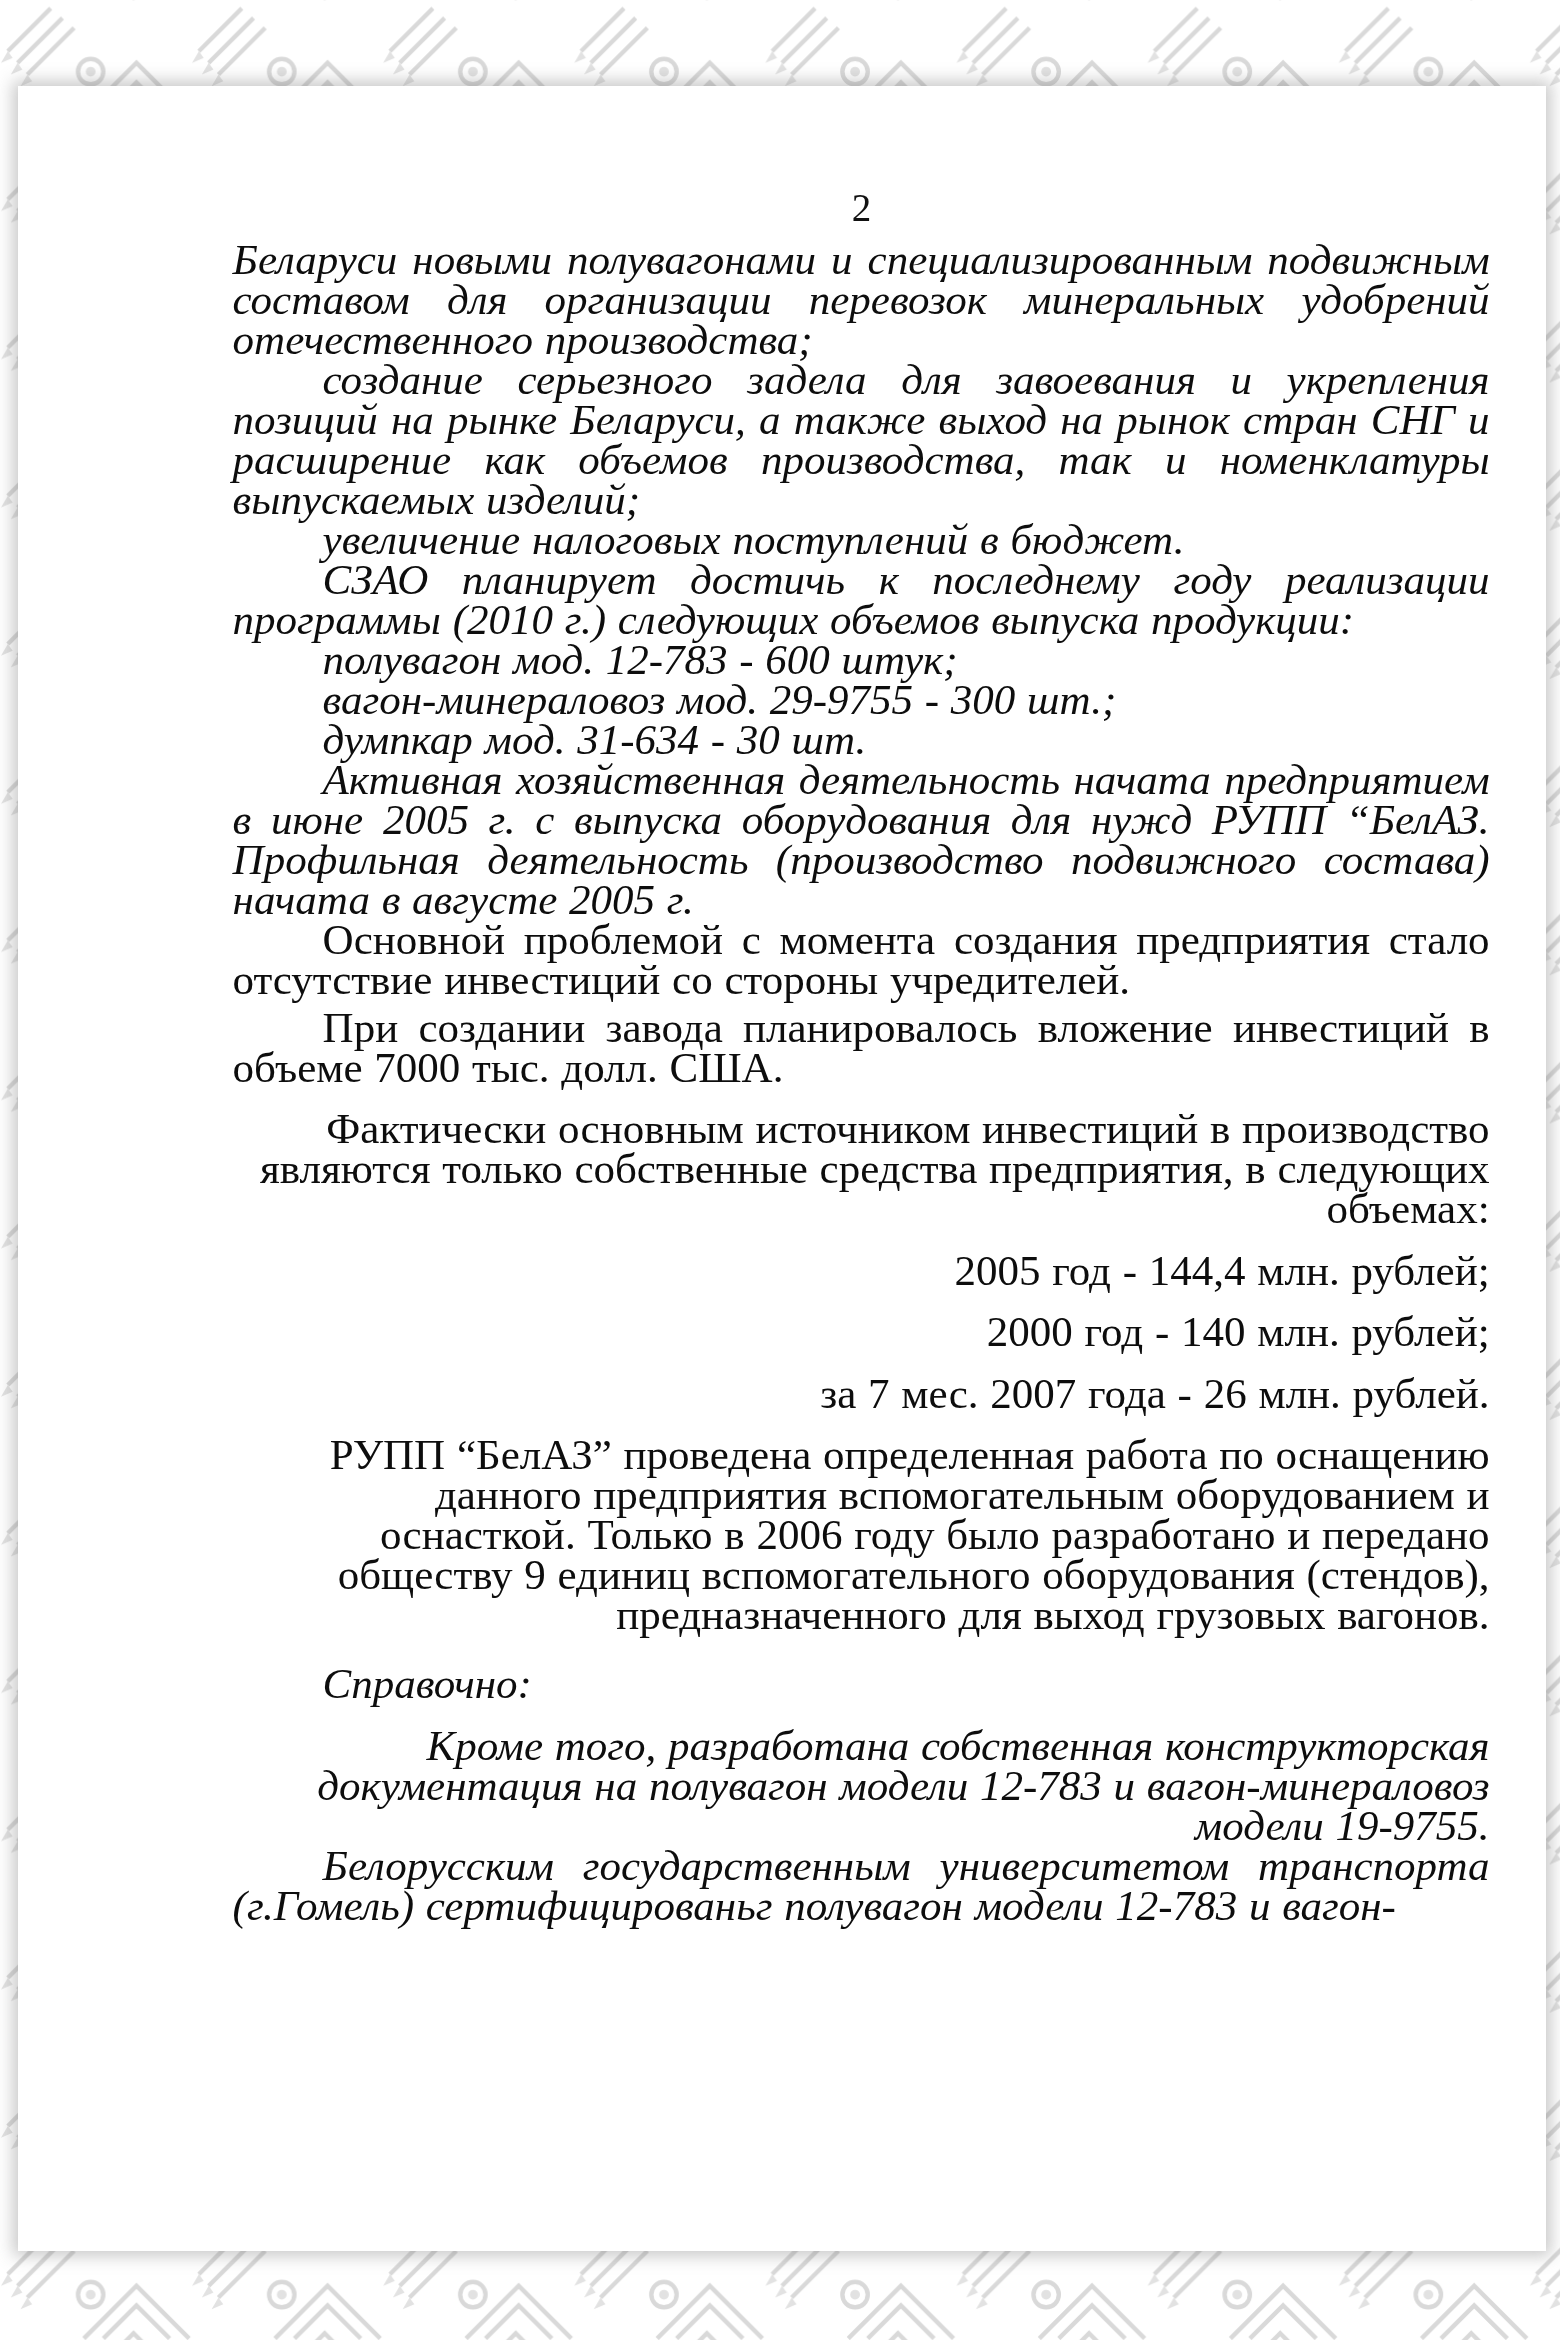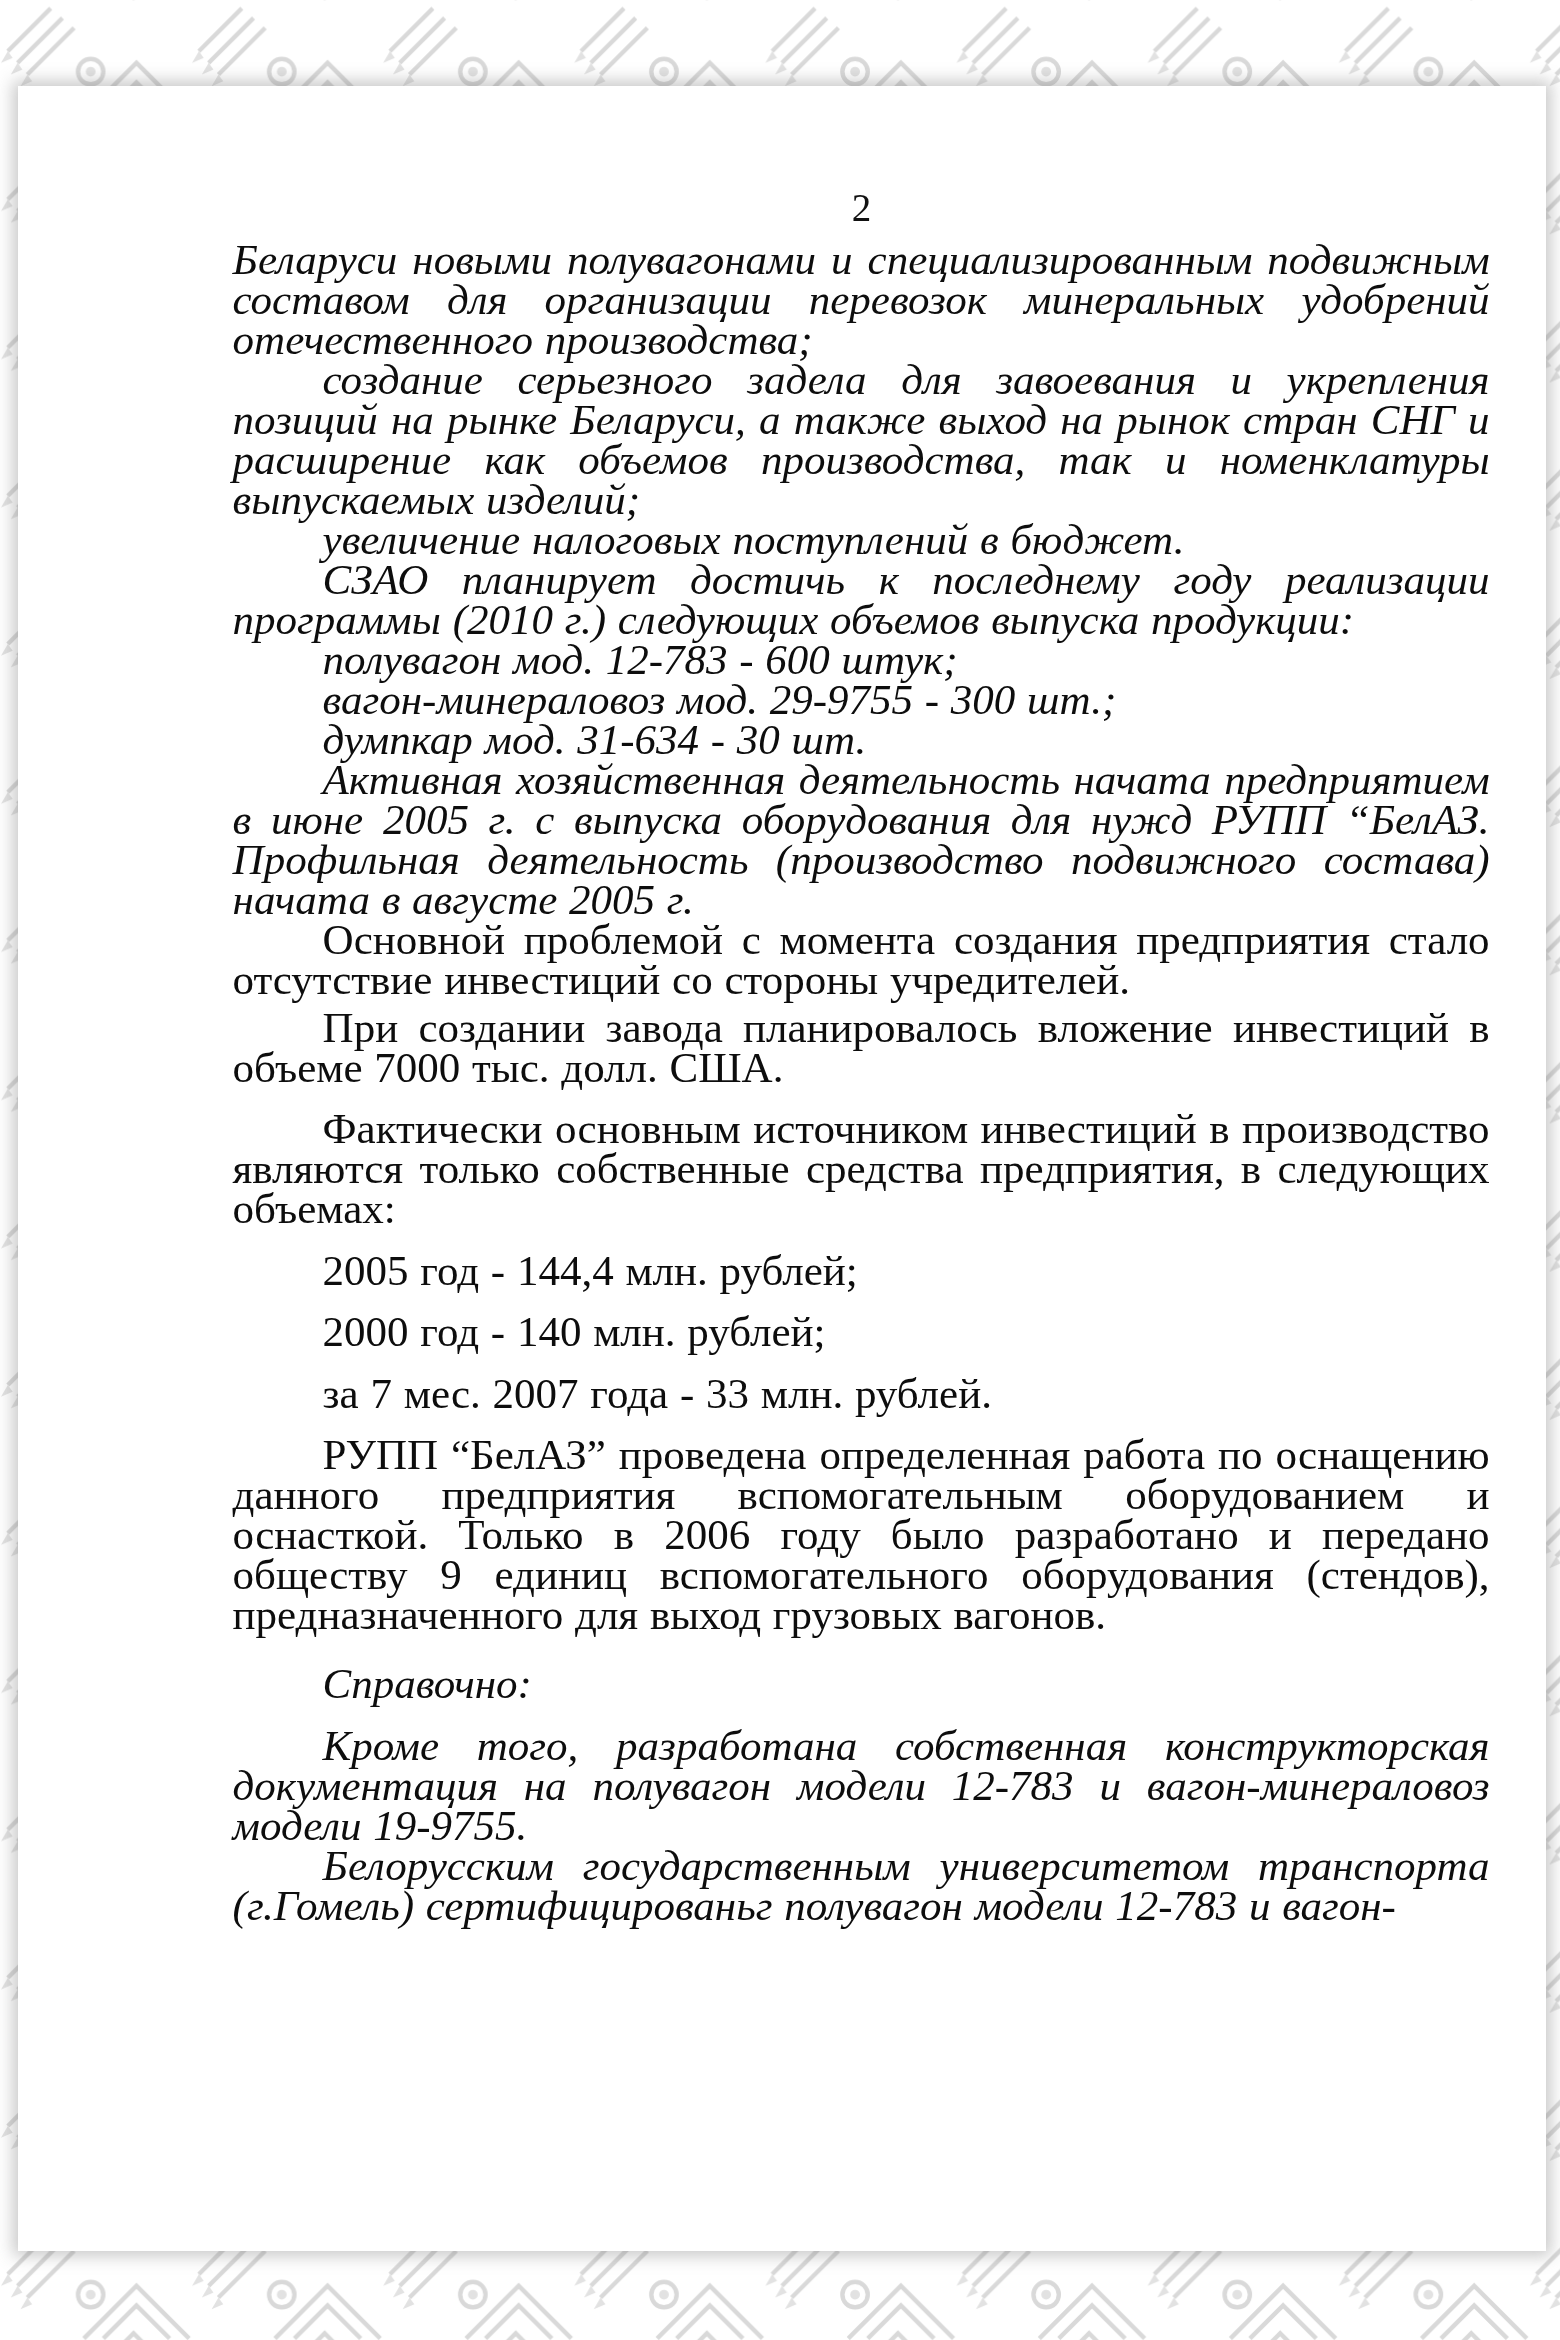--- a/index.html
+++ b/index.html
@@ -49,21 +49,21 @@
     font-size: 43px;
     line-height: 40px;
     word-spacing: 1px;
   }
   .para.it  { font-style: italic; }
   .para.bd  { font-weight: bold; }
   .para.jst { text-align: justify; }
   .para.ind { text-indent: 90px; }
   .para.lst { margin-left: 90px; }
   .para.sp-small  { margin-top: 7.8px; }
-  .para.sp-medium { margin-top: 21.5px; }
+  .para.sp-medium { margin-top: 21.5px; text-align: right; }
   .para.sp-large  { margin-top: 29px; }
   .para span.bd { font-weight: normal; }
 </style>
 </head>
 <body>
 
 <svg class="ornament" width="1560" height="2341" xmlns="http://www.w3.org/2000/svg" viewBox="0 0 1600 2400">
   <defs>
     <pattern id="orn" width="196" height="152" patternUnits="userSpaceOnUse">
       <g stroke="#d9d9d9" stroke-width="4.5" fill="none">
@@ -90,20 +90,20 @@
       <p class="para it jst ind"><span>СЗАО планирует достичь к последнему году реализации программы (2010 г.) следующих объемов выпуска продукции:</span></p>
       <p class="para it ind"><span>полувагон мод. 12-783 - 600 штук;</span></p>
       <p class="para it ind"><span>вагон-минераловоз мод. 29-9755 - 300 шт.;</span></p>
       <p class="para it ind"><span>думпкар мод. 31-634 - 30 шт.</span></p>
       <p class="para it jst ind"><span>Активная хозяйственная деятельность начата предприятием в июне 2005 г. с выпуска оборудования для нужд РУПП “БелАЗ. Профильная деятельность (производство подвижного состава) начата в августе 2005 г.</span></p>
       <p class="para jst ind"><span class="bd">Основной проблемой</span><span> с момента создания предприятия стало </span><span class="bd">отсутствие инвестиций со стороны учредителей.</span></p>
       <p class="para jst ind sp-small"><span>При создании завода планировалось вложение инвестиций в объеме </span><span class="bd">7000 тыс. долл. США.</span></p>
       <p class="para jst ind sp-medium"><span>Фактически основным источником инвестиций в производство являются </span><span class="bd">только собственные средства предприятия,</span><span> в следующих объемах:</span></p>
       <p class="para lst sp-medium"><span>2005 год - </span><span class="bd">144,4 млн. рублей;</span></p>
       <p class="para lst sp-medium"><span>2000 год - </span><span class="bd">140 млн. рублей;</span></p>
-      <p class="para lst sp-medium"><span>за 7 мес. 2007 года - </span><span class="bd">33 млн. рублей.</span></p>
+      <p class="para lst sp-medium"><span>за 7 мес. 2007 года - </span><span class="bd">26 млн. рублей.</span></p>
       <p class="para jst ind sp-medium"><span>РУПП “БелАЗ” проведена определенная работа по оснащению данного предприятия вспомогательным оборудованием и оснасткой. Только в 2006 году было разработано и передано обществу </span><span class="bd">9 единиц</span><span> вспомогательного оборудования (стендов), предназначенного для выход грузовых вагонов.</span></p>
       <p class="para it bd ind sp-large"><span class="bd">Справочно:</span></p>
       <p class="para it jst ind sp-medium"><span>Кроме того, разработана собственная конструкторская документация на полувагон модели 12-783 и вагон-минераловоз модели 19-9755.</span></p>
       <p class="para it jst ind"><span>Белорусским государственным университетом транспорта (г.Гомель) сертифицированьг полувагон модели 12-783 и вагон-</span></p>
     </div>
 </div>
 
 
 </body></html>

